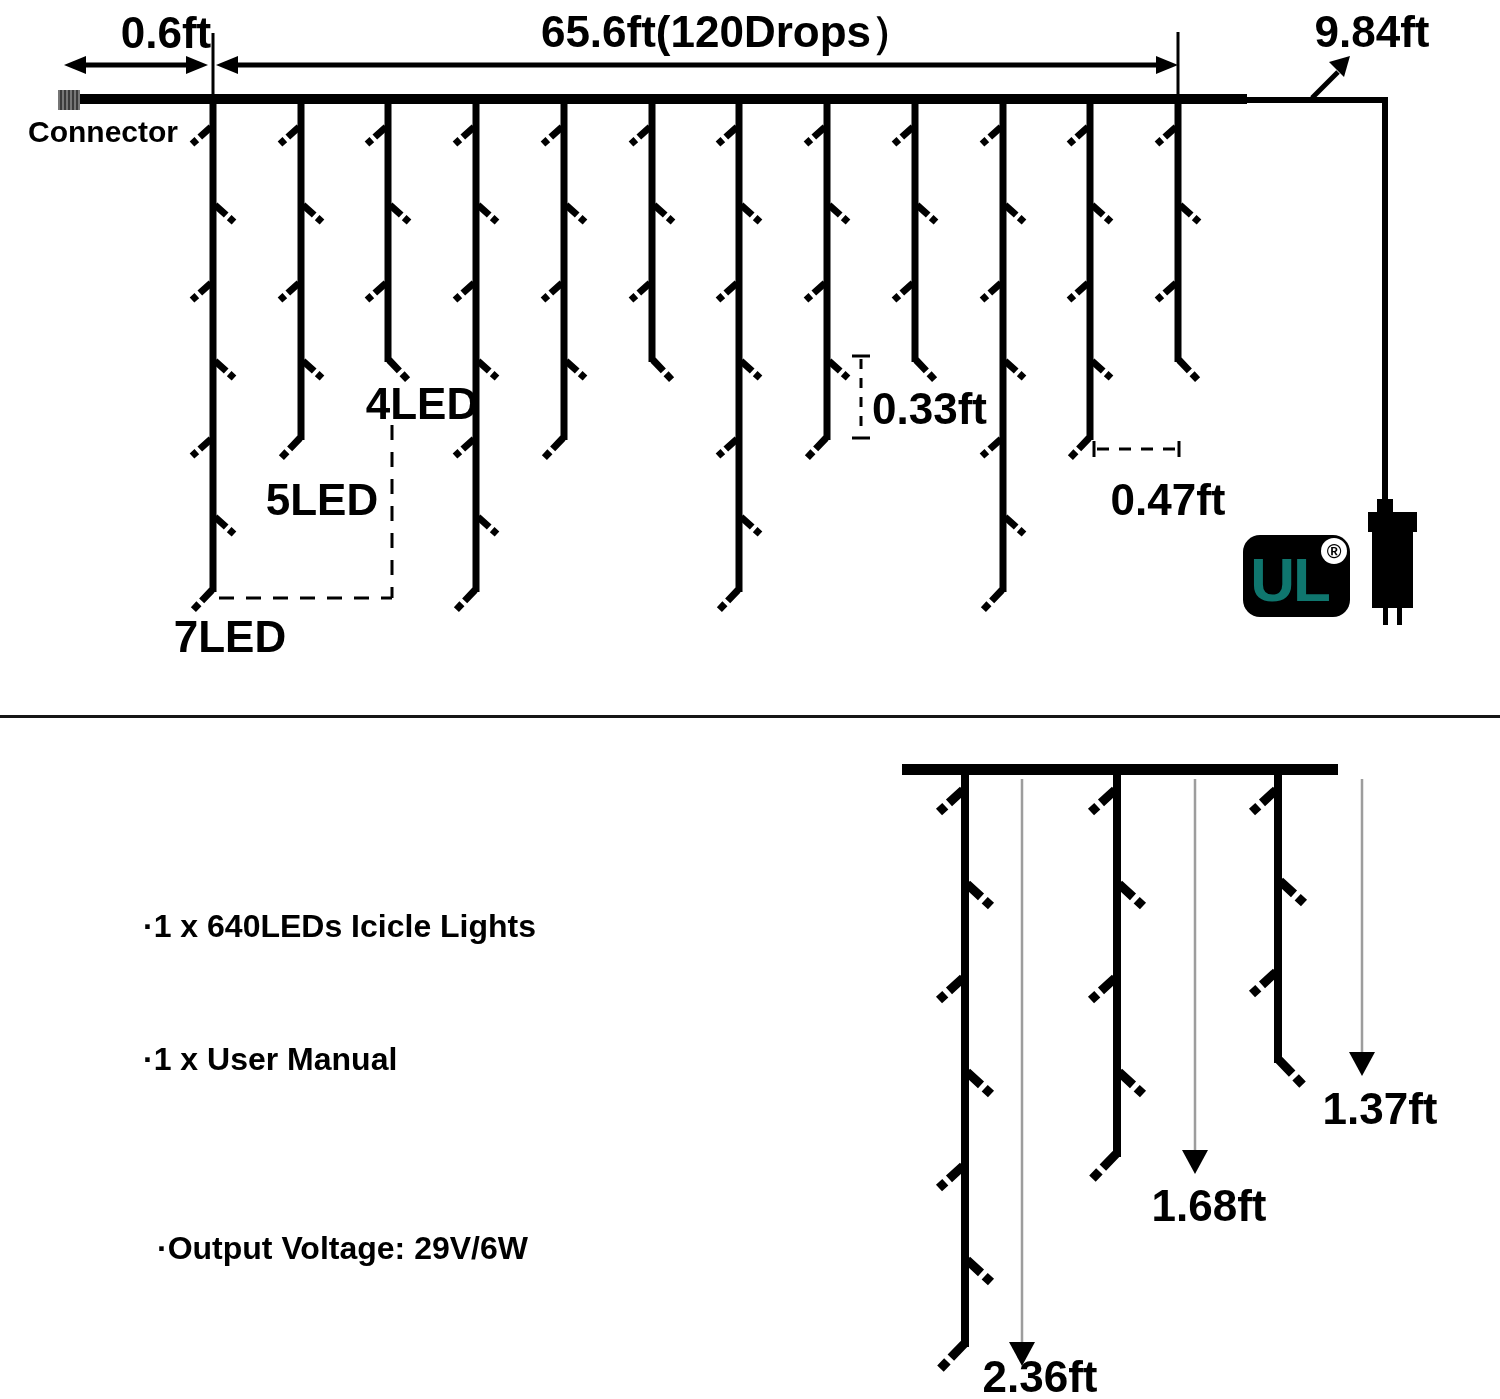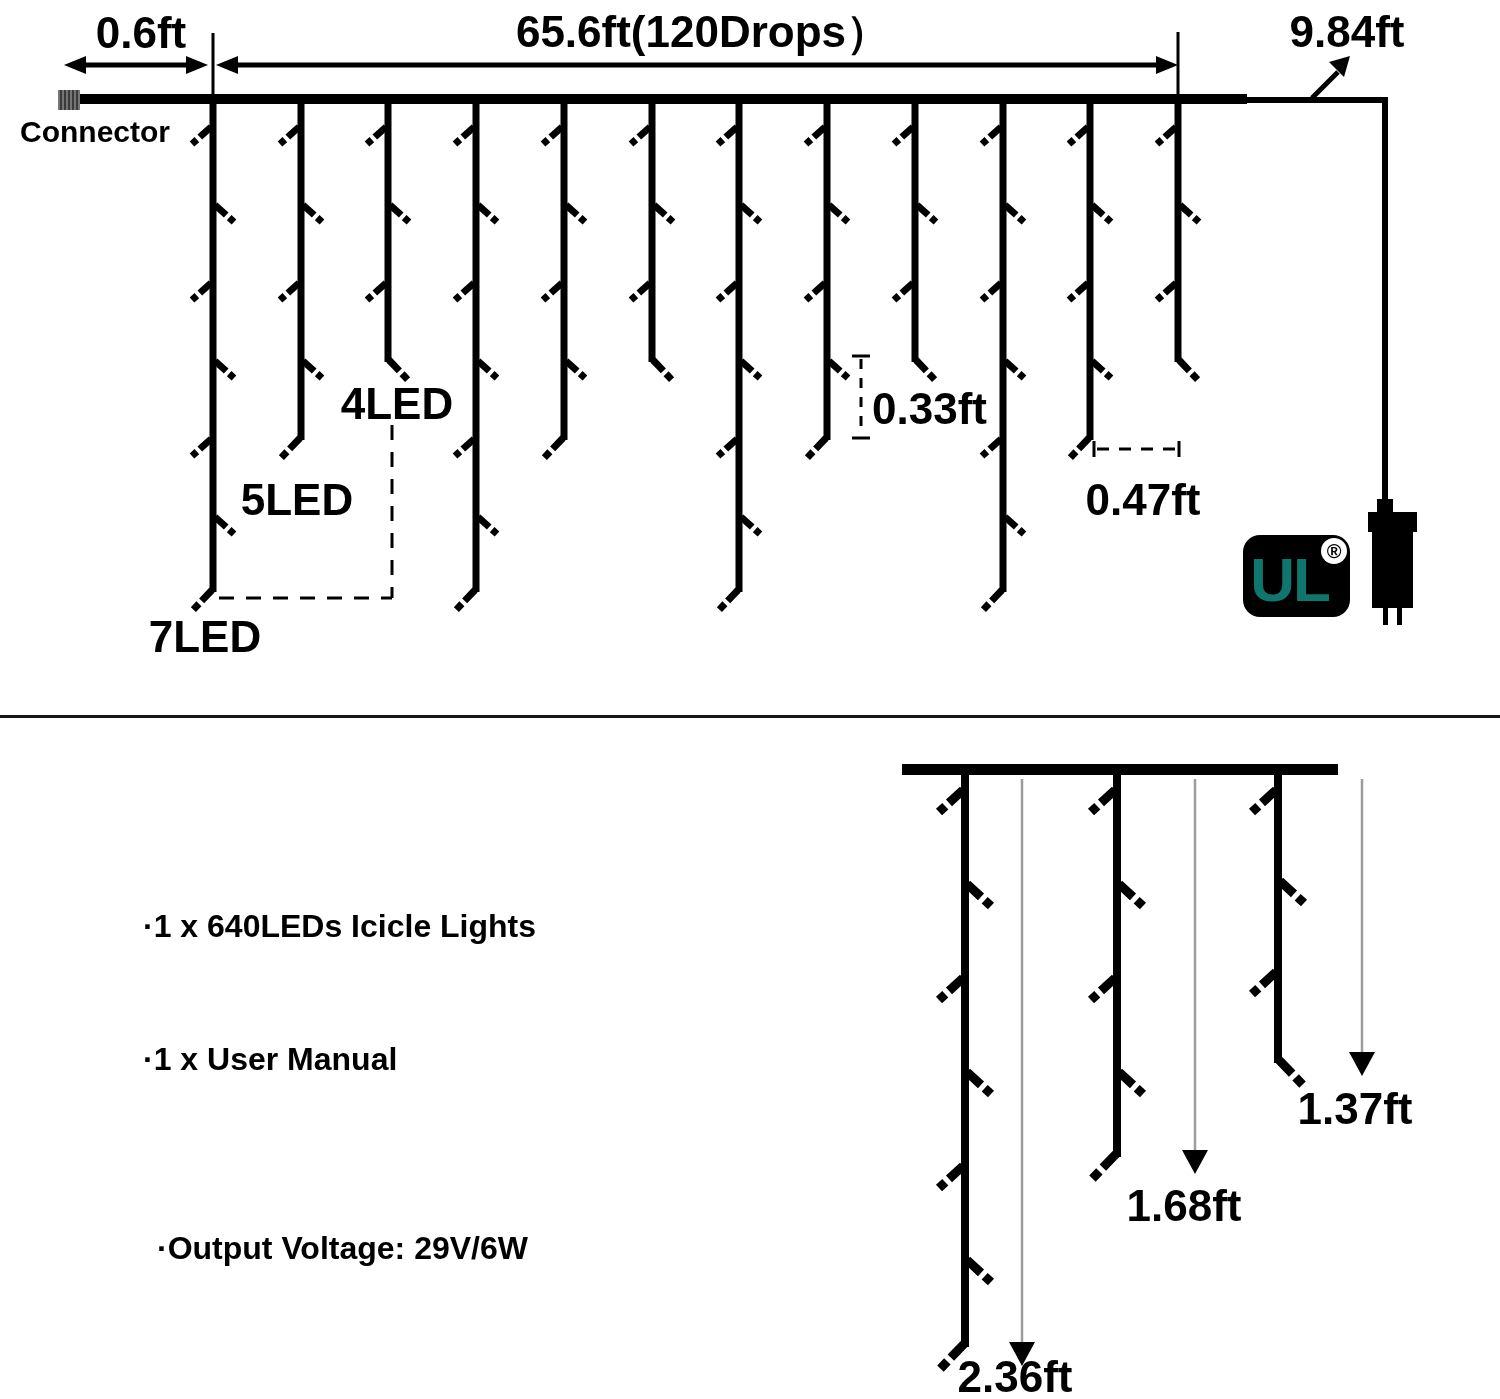--- a/index.html
+++ b/index.html
@@ -2,21 +2,21 @@
 <html><head>
 <meta charset="utf-8">
 <style>
   html,body{margin:0;padding:0;background:#fff;}
   .canvas{
     position:relative;width:1500px;height:1399px;background:#fff;overflow:hidden;
     font-family:"Liberation Sans", sans-serif;font-weight:bold;color:#000;
   }
   .canvas svg{position:absolute;left:0;top:0;}
   .lbl{position:absolute;white-space:nowrap;font-size:44px;line-height:1.0;}
-  .ctr{transform:translateX(-50%);}
+  .ctr{transform:translateX(-50%);margin-left:25px;}
   .sm{font-size:30px;}
   .divider{position:absolute;left:0;top:715px;width:1500px;height:3px;background:#151515;}
   .list-line{position:absolute;white-space:nowrap;font-size:32px;line-height:1.0;}
   .ul-badge{
     position:absolute;left:1243px;top:535px;width:107px;height:82px;background:#000;
     border-radius:17px;display:flex;align-items:center;justify-content:center;
   }
   .ul-text{color:#0f766e;font-size:62px;letter-spacing:-2px;padding-right:14px;padding-top:6px;}
   .ul-reg{
     position:absolute;top:3px;right:3px;width:26px;height:26px;background:#fff;border-radius:50%;
@@ -161,21 +161,21 @@
       <polygon points="1022,1366 1009,1342 1035,1342" fill="#000000"></polygon>
       <line x1="1195" y1="779" x2="1195" y2="1150" stroke="#9d9d9d" stroke-width="2.5"></line>
       <polygon points="1195,1174 1182,1150 1208,1150" fill="#000000"></polygon>
       <line x1="1362" y1="779" x2="1362" y2="1052" stroke="#9d9d9d" stroke-width="2.5"></line>
       <polygon points="1362,1076 1349,1052 1375,1052" fill="#000000"></polygon>
     </svg>
 
   <div class="lbl ctr" style="left:141px;top:11px">0.6ft</div>
   <div class="lbl ctr" style="left:703px;top:10px">65.6ft(120Drops）</div>
   <div class="lbl ctr" style="left:1347px;top:10px">9.84ft</div>
-  <div class="lbl sm" style="left:20px;top:117px">Connector</div>
+  <div class="lbl sm" style="left:28px;top:117px">Connector</div>
   <div class="lbl ctr" style="left:397px;top:382px">4LED</div>
   <div class="lbl ctr" style="left:297px;top:478px">5LED</div>
   <div class="lbl ctr" style="left:205px;top:615px">7LED</div>
   <div class="lbl" style="left:872px;top:387px">0.33ft</div>
   <div class="lbl ctr" style="left:1143px;top:478px">0.47ft</div>
 
   <div class="ul-badge">
     <span class="ul-text">UL</span>
     <span class="ul-reg">®</span>
   </div>

